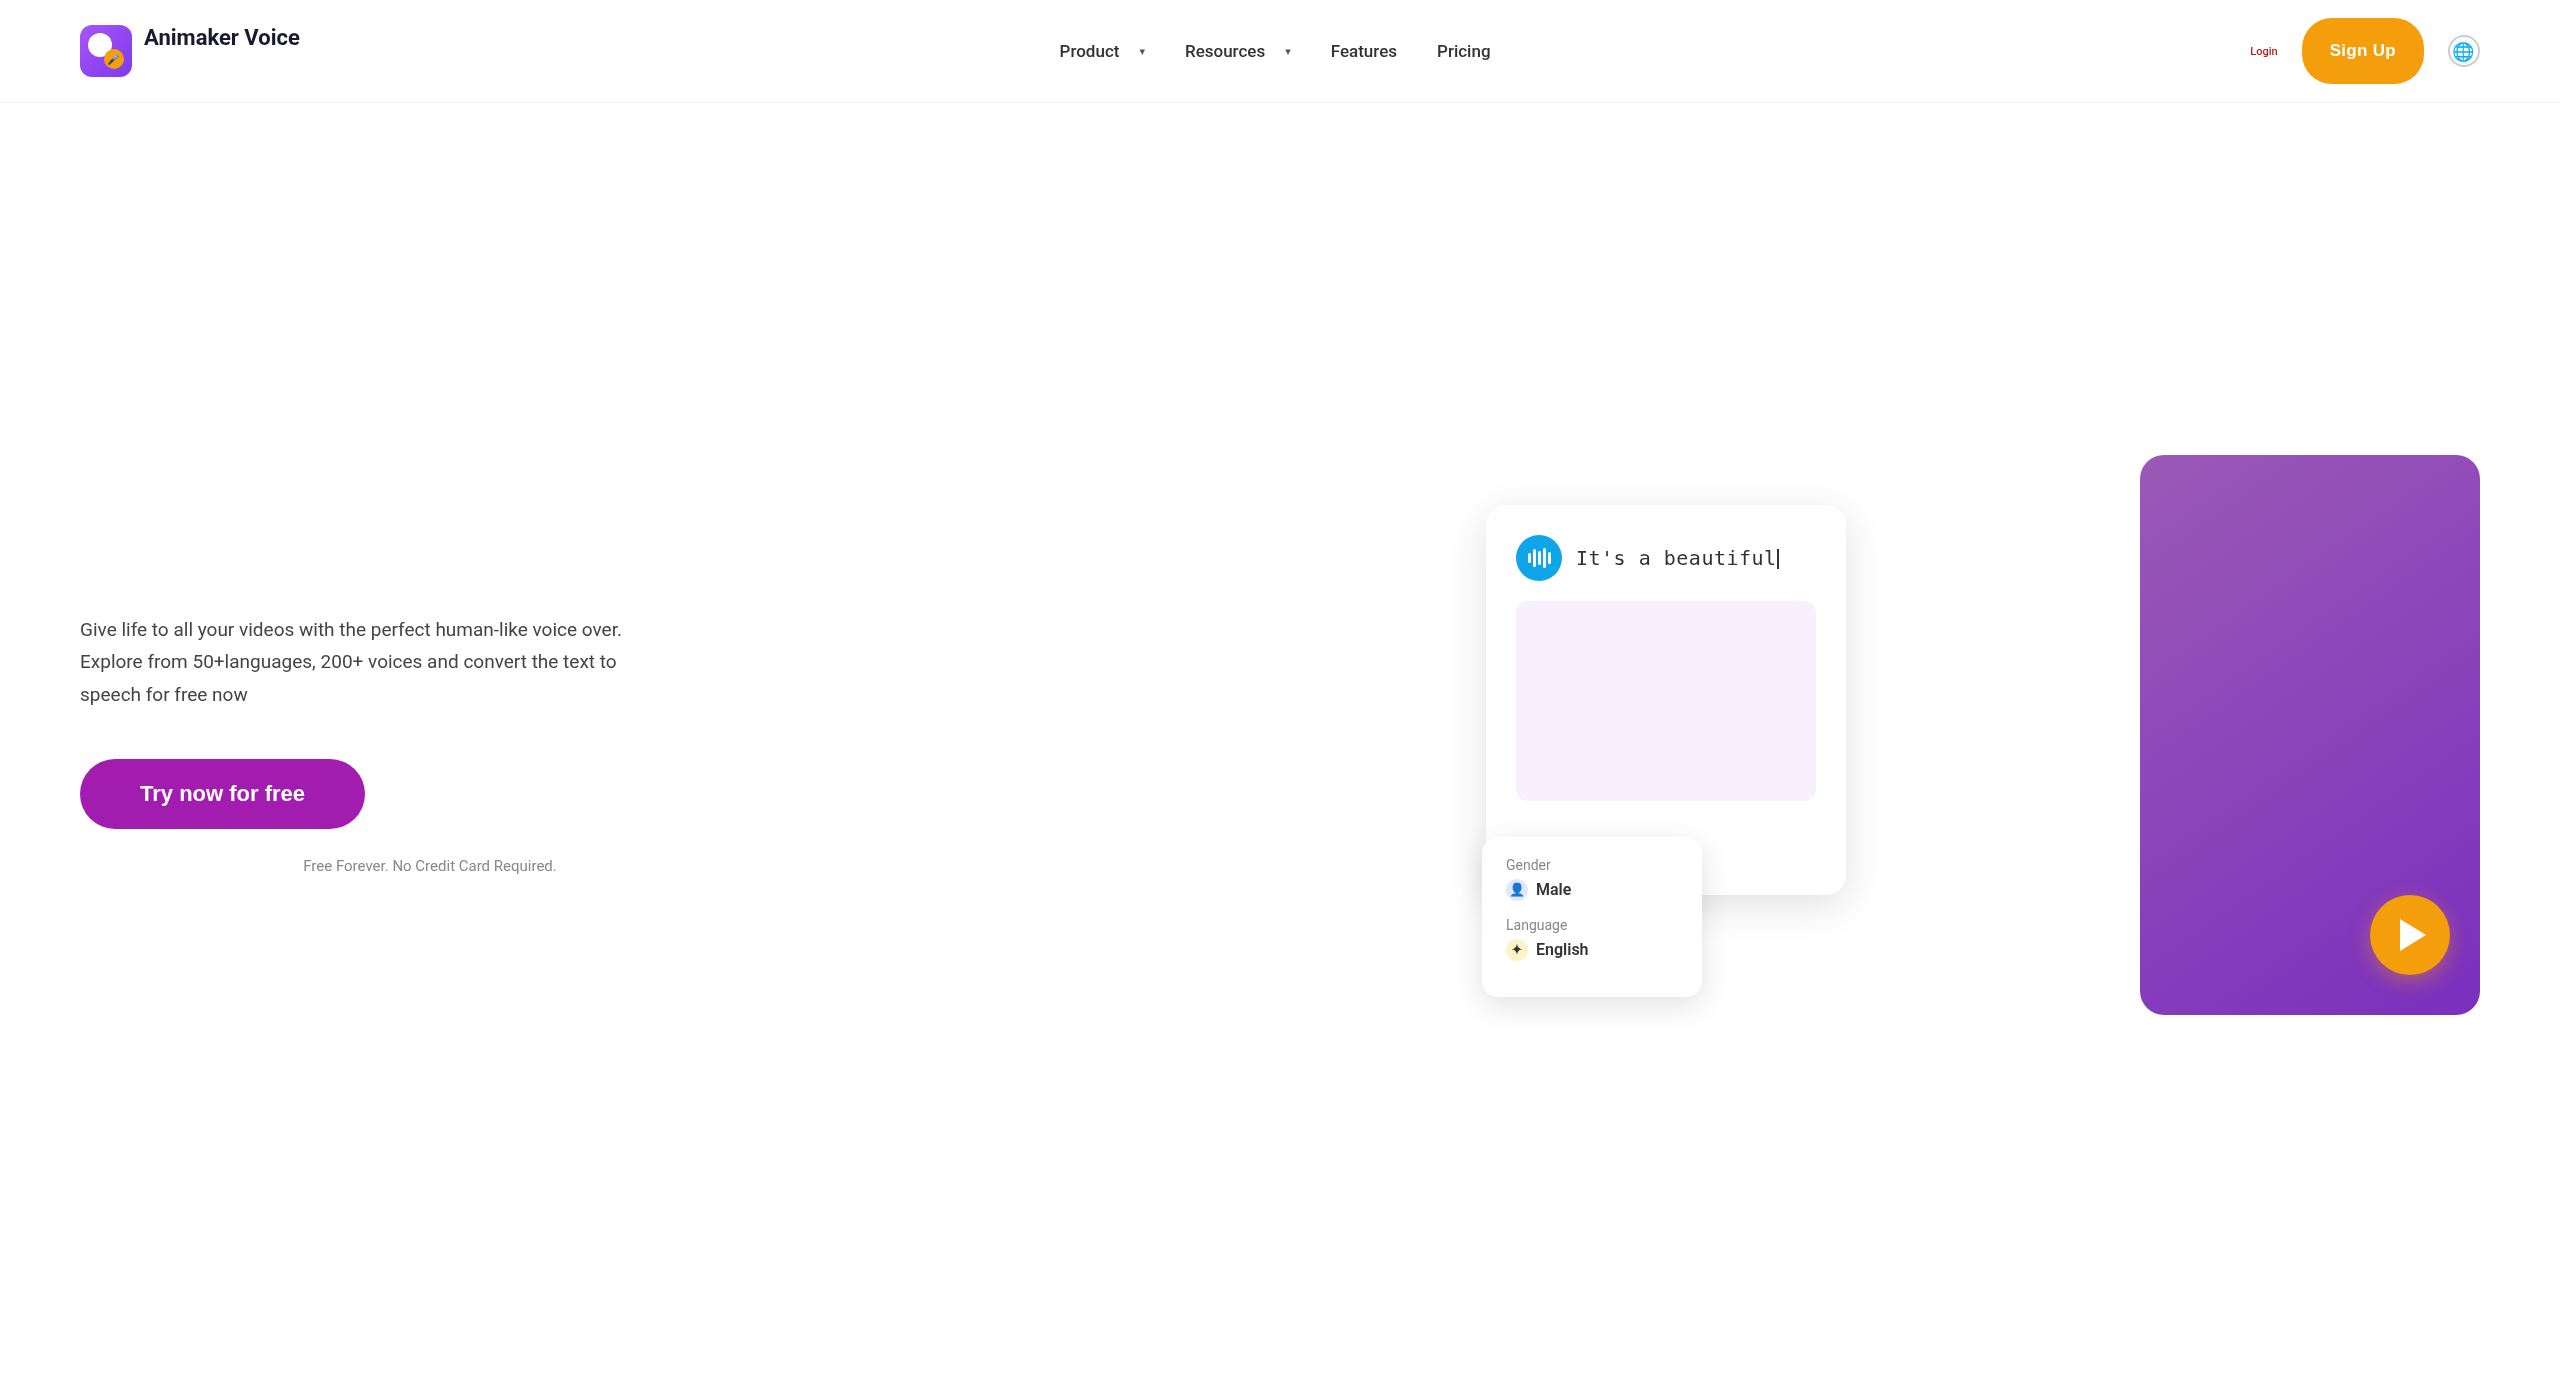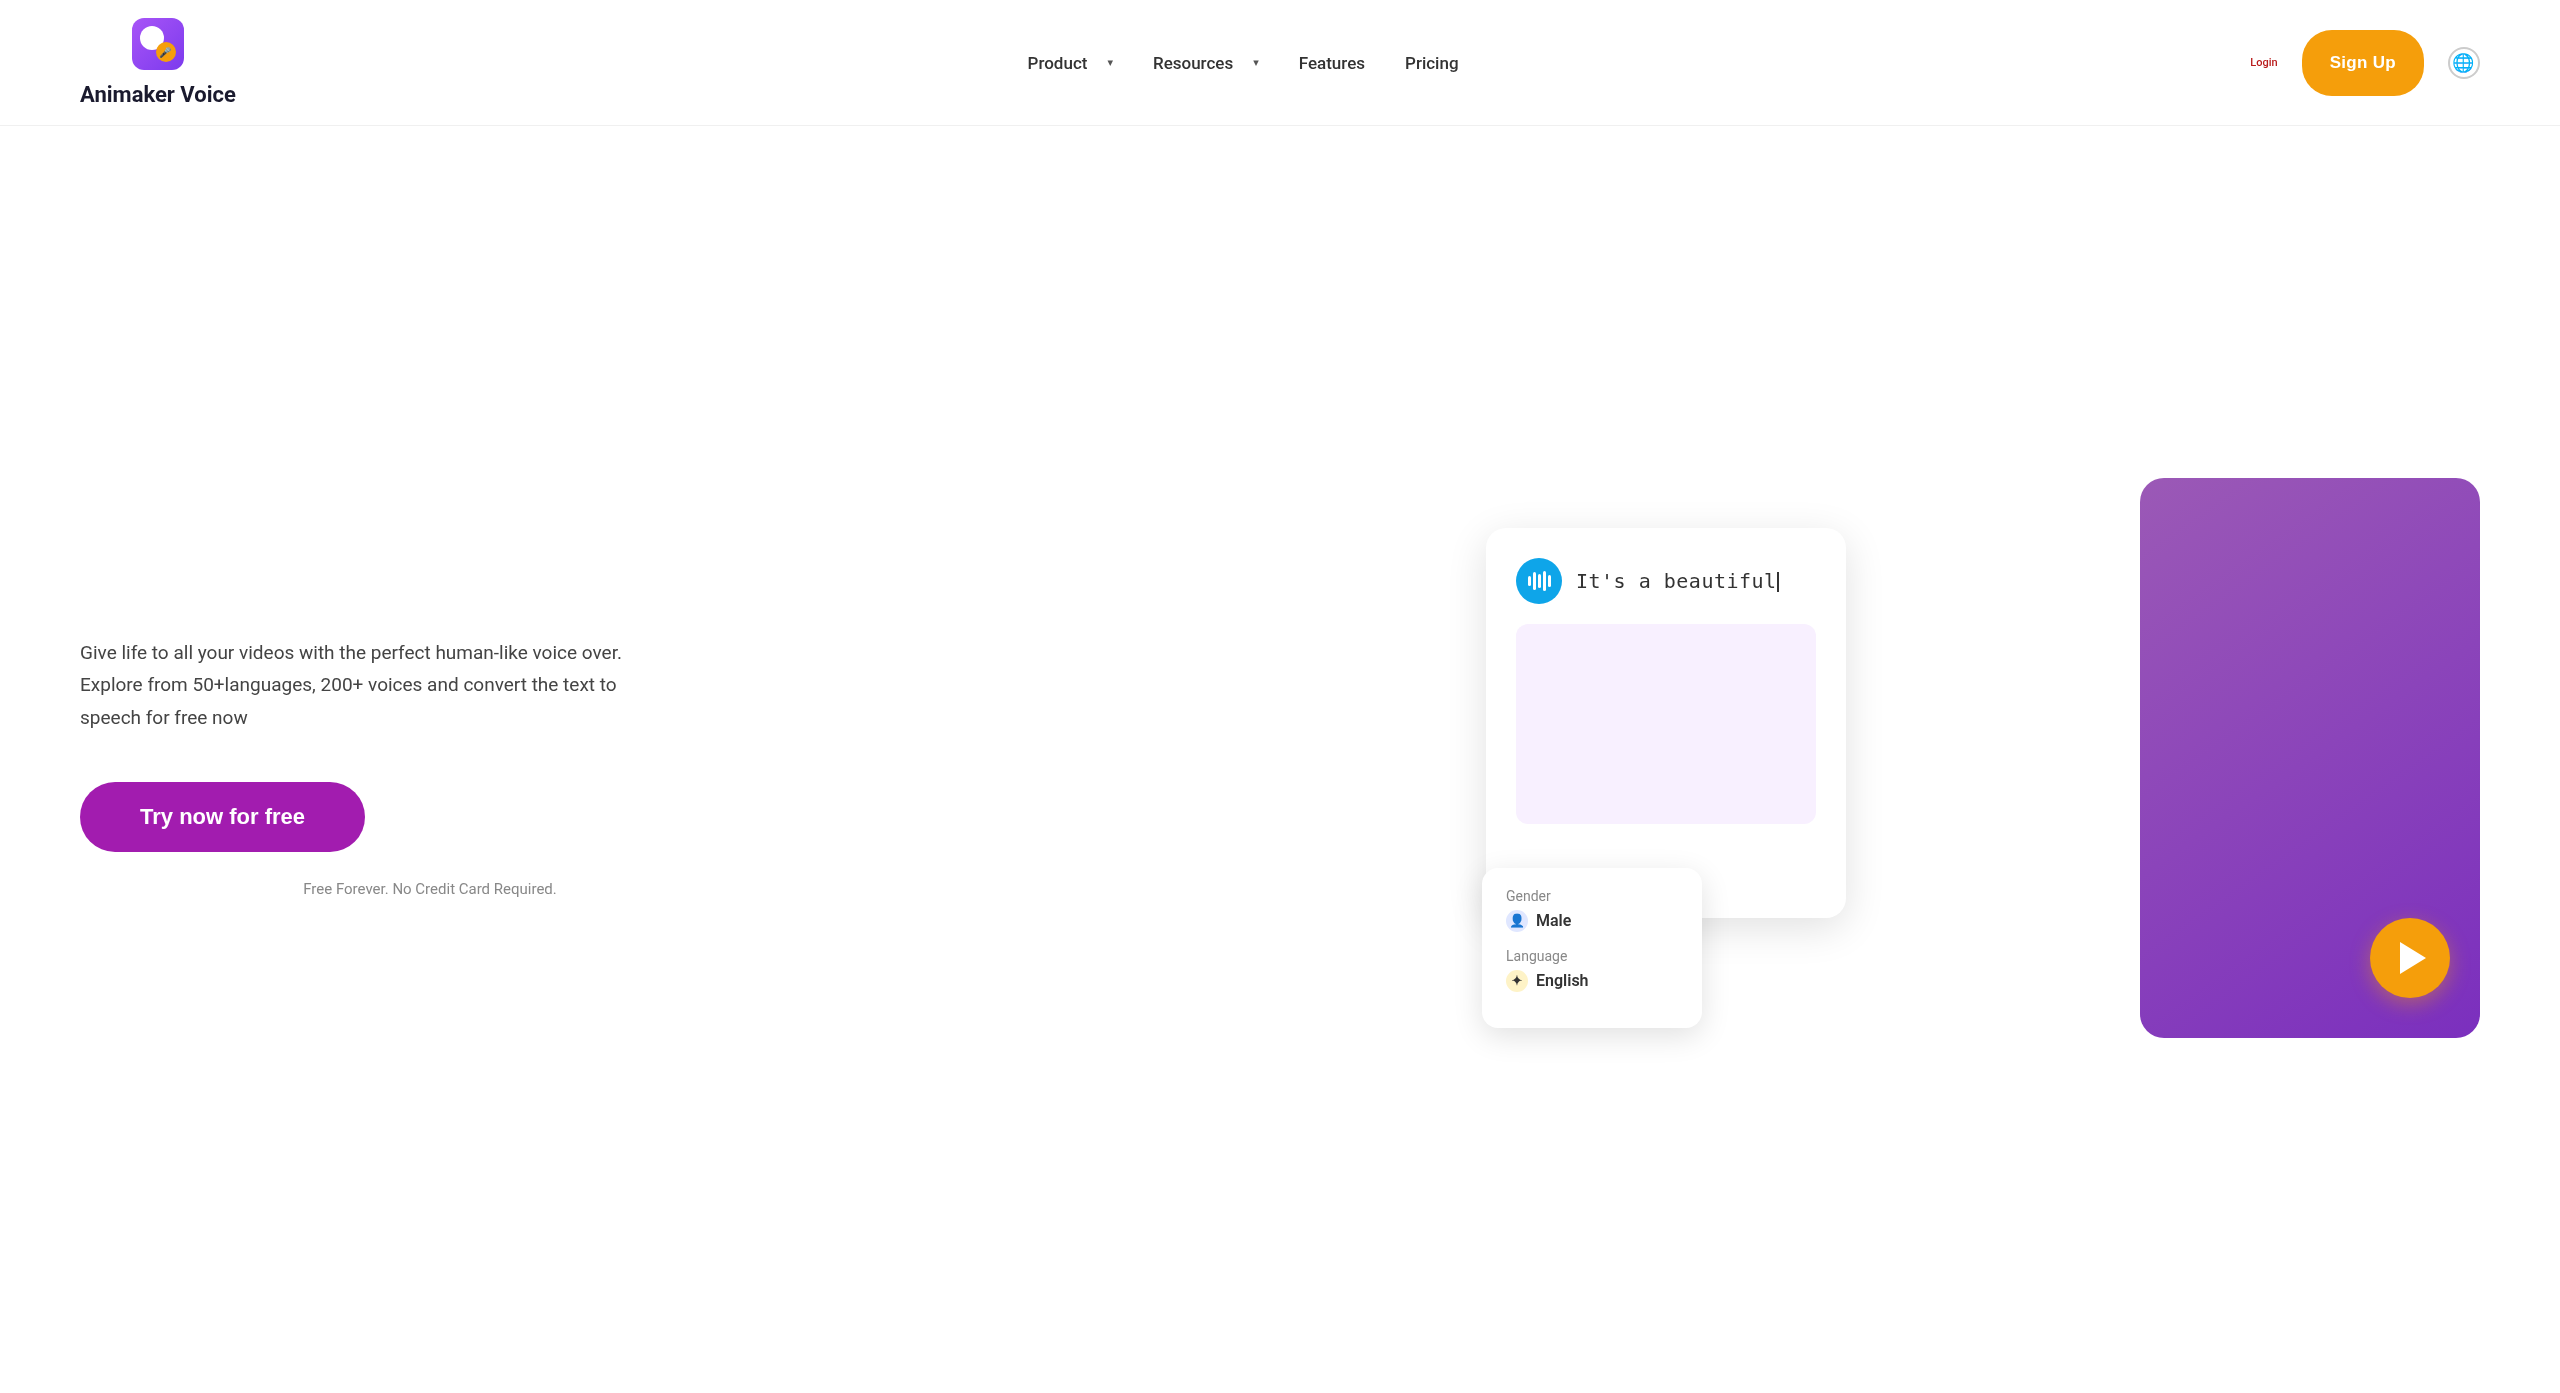--- a/index.html
+++ b/index.html
@@ -19,24 +19,23 @@
       padding: 18px 80px;
       background: #fff;
       position: sticky;
       top: 0;
       z-index: 100;
       border-bottom: 1px solid #f0f0f0;
     }
 
     .logo-area {
       display: flex;
-      align-items: center;
+      align-items: flex-start;
       gap: 12px;
       cursor: pointer;
-      flex-direction: column;
     }
 
     .logo-icon {
       width: 52px;
       height: 52px;
       background: linear-gradient(135deg, #a855f7, #7c3aed);
       border-radius: 12px;
       display: flex;
       align-items: center;
       justify-content: center;
@@ -289,21 +288,21 @@
     .text-input-body {
       height: 200px;
       background: #f8f0ff;
       border-radius: 12px;
     }
 
     
     .info-card {
       position: absolute;
       left: 10px;
-      bottom: 30px;
+      bottom: 38px;
       width: 220px;
       background: #fff;
       border-radius: 16px;
       box-shadow: 0 8px 30px rgba(0,0,0,0.12);
       padding: 20px 24px;
       z-index: 6;
     }
 
     .info-row {
       margin-bottom: 16px;

